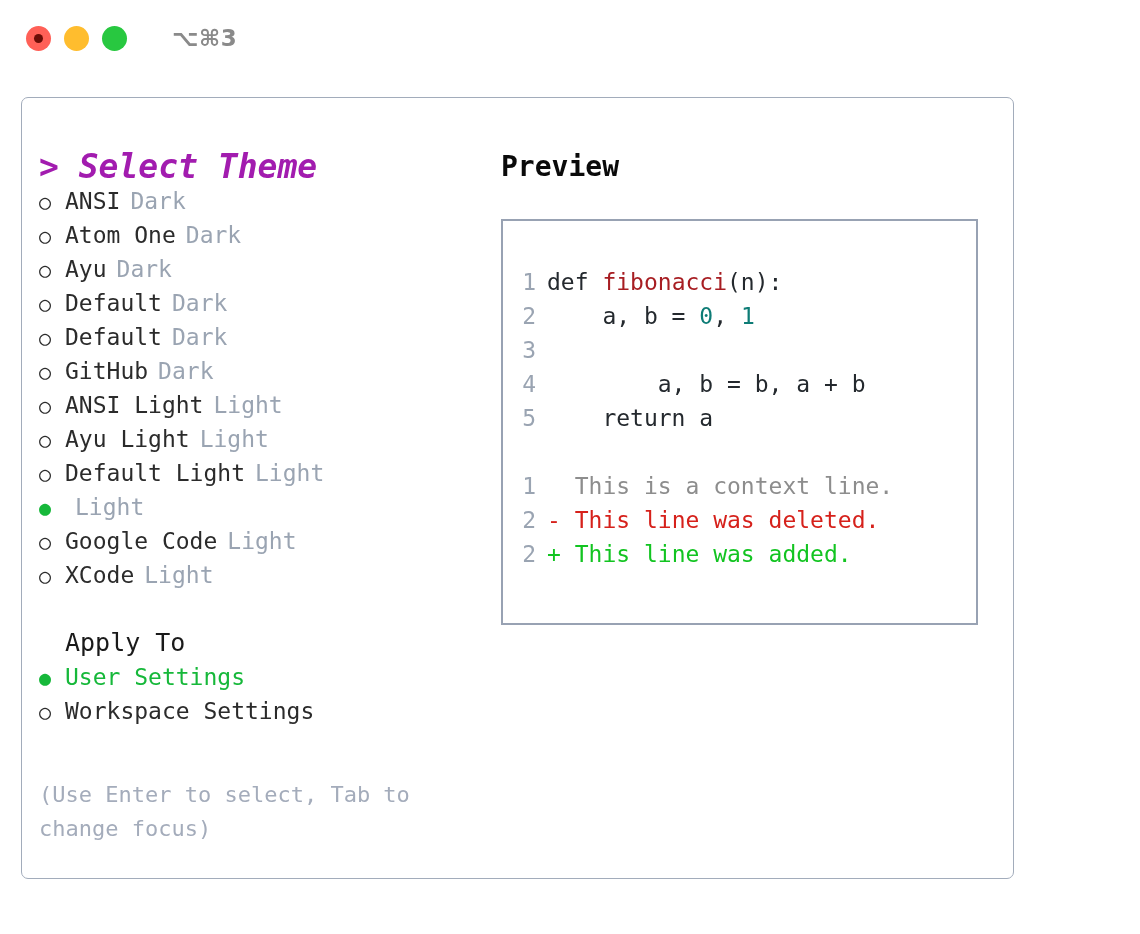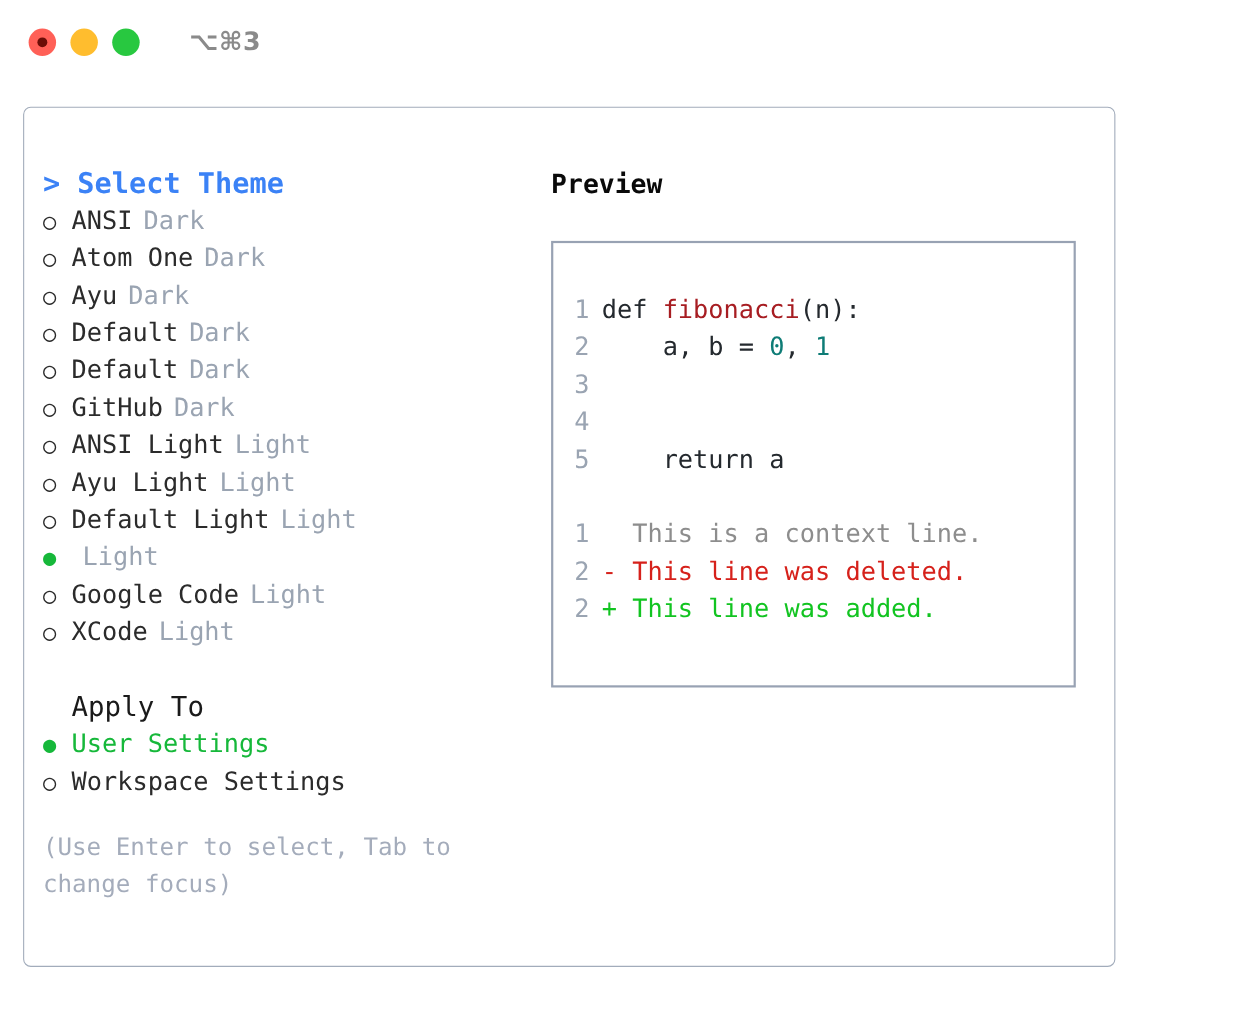--- a/index.html
+++ b/index.html
@@ -69,25 +69,26 @@
   }
 
   
   .left-col {
     position: absolute;
     left: 17px; top: 52px;
     width: 450px;
   }
 
   .section-head {
-    font-size: 26px;
+    font-size: 33px;
     font-weight: 700;
-    color: #3b82f6;
-    line-height: 34px;
-    white-space: pre;
+    color: #a21caf;
+    line-height: 34px;
+    white-space: pre;
+    font-style: italic;
   }
 
   .opt-row {
     display: flex;
     align-items: baseline;
     line-height: 34px;
     height: 34px;
     font-size: 23px;
     white-space: pre;
   }
@@ -111,35 +112,35 @@
     color: #1a1a1a;
     line-height: 34px;
     height: 34px;
     padding-left: 26px;
     white-space: pre;
   }
 
   .spacer-row { height: 34px; }
 
   .hint {
-    margin-top: 26px;
+    margin-top: 50px;
     font-size: 22px;
     line-height: 34px;
     color: #a4acbb;
     width: 404px;
   }
 
   
   .right-col {
     position: absolute;
     left: 479px; top: 52px;
     width: 490px;
   }
   .preview-title {
-    font-size: 24px;
+    font-size: 28px;
     font-weight: 700;
     color: #0a0a0a;
     line-height: 34px;
     margin-bottom: 35px;
     white-space: pre;
   }
 
   .preview-box {
     width: 477px;
     height: 406px;
@@ -226,21 +227,21 @@
       </div>
 
       <div class="right-col">
         <div class="preview-title">Preview</div>
 
         <div class="preview-box">
           <div id="code-block">
               <div class="code-line"><span class="ln">1</span><span class="code-text"><span class="tok-kw">def </span><span class="tok-fn">fibonacci</span><span class="tok-plain">(n):</span></span></div>
               <div class="code-line"><span class="ln">2</span><span class="code-text"><span class="tok-plain">    a, b = </span><span class="tok-num">0</span><span class="tok-plain">, </span><span class="tok-num">1</span></span></div>
               <div class="code-line"><span class="ln">3</span></div>
-              <div class="code-line"><span class="ln">4</span></div>
+              <div class="code-line"><span class="ln">4</span><span class="code-text"><span class="tok-plain">        a, b = b, a + b</span></span></div>
               <div class="code-line"><span class="ln">5</span><span class="code-text"><span class="tok-plain">    return a</span></span></div>
             </div>
           <div class="diff-gap"></div>
           <div id="diff-block">
               <div class="code-line"><span class="ln">1</span><span class="diff-context"> </span><span class="diff-context"> This is a context line.</span></div>
               <div class="code-line"><span class="ln">2</span><span class="diff-del">-</span><span class="diff-del"> This line was deleted.</span></div>
               <div class="code-line"><span class="ln">2</span><span class="diff-add">+</span><span class="diff-add"> This line was added.</span></div>
             </div>
         </div>
       </div>

